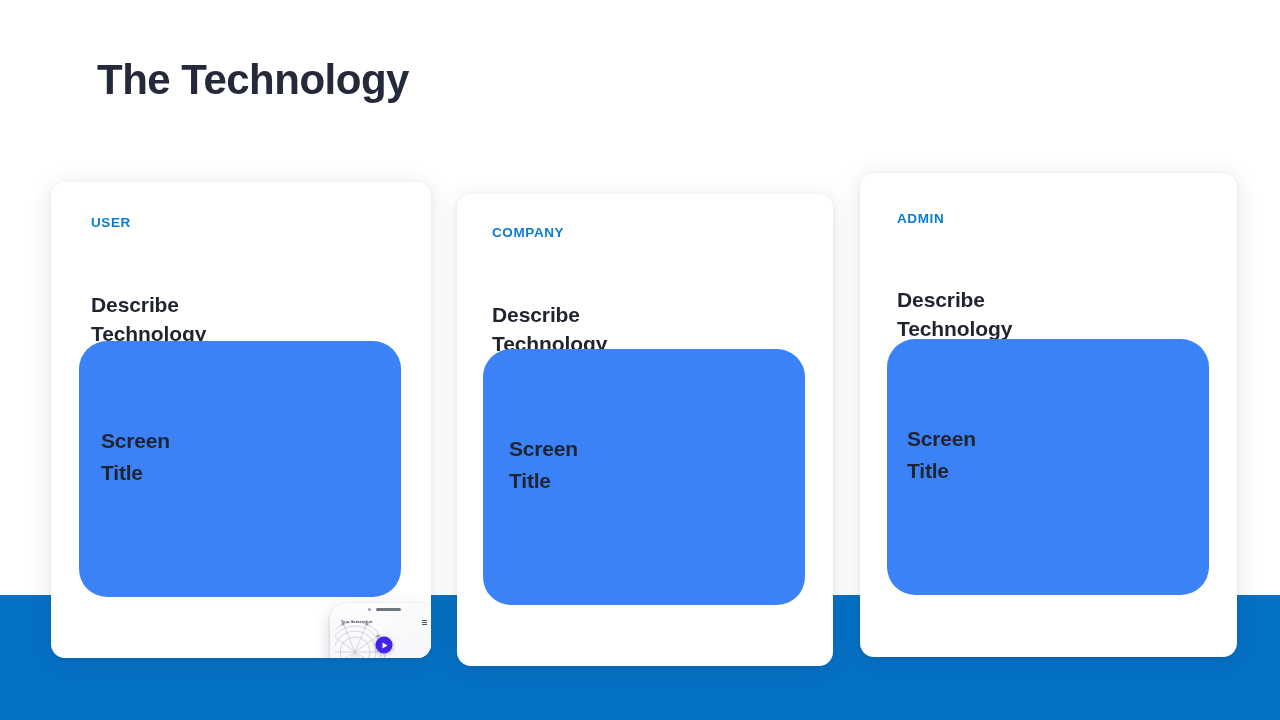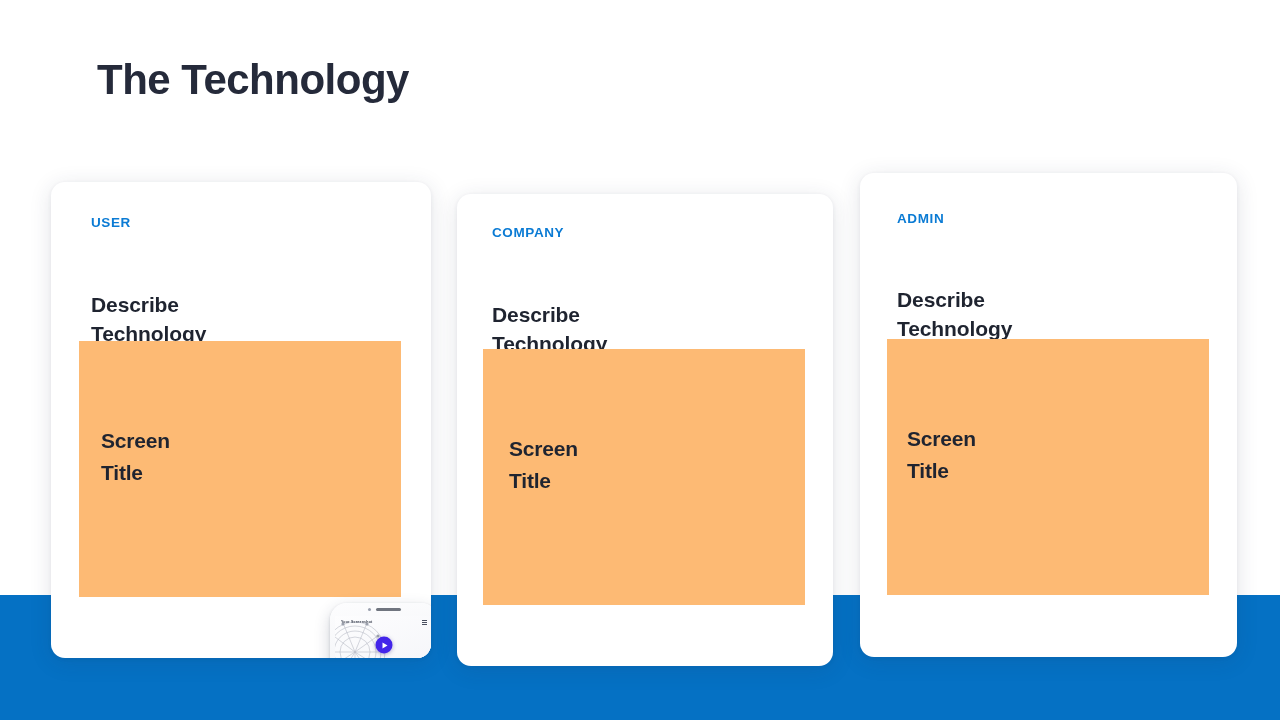--- a/index.html
+++ b/index.html
@@ -50,21 +50,22 @@
     font-size: 21px; font-weight: 700; line-height: 29px;
     color: #1f2430; letter-spacing: -0.1px; margin-top: 42px;
   }
   .card-1 .card-heading { left: 40px; top: 66px; }
   .card-2 .card-heading { left: 35px; top: 64px; }
   .card-3 .card-heading { left: 37px; top: 70px; }
 
   
   .shot-panel {
     position: absolute;
-    background: #fdba74;
+    background: #3b82f6;
+    border-radius: 28px;
   }
   .card-1 .shot-panel { left: 28px; top: 159px; width: 322px; height: 256px; }
   .card-2 .shot-panel { left: 26px; top: 155px; width: 322px; height: 256px; }
   .card-3 .shot-panel { left: 27px; top: 166px; width: 322px; height: 256px; }
 
   .screen-title {
     position: absolute;
     font-size: 21px; font-weight: 700; line-height: 32px;
     color: #1f2430; letter-spacing: -0.2px;
   }

